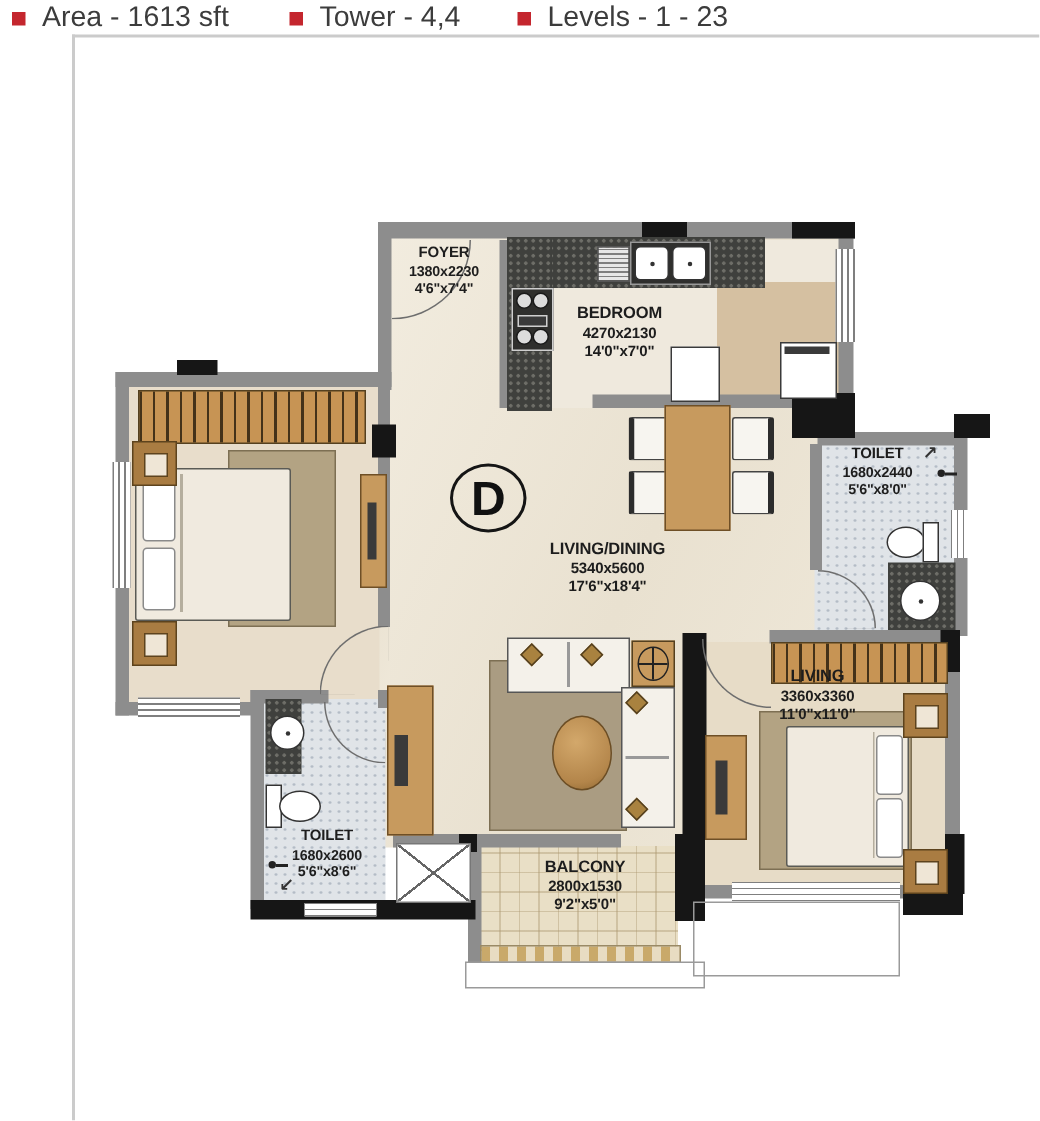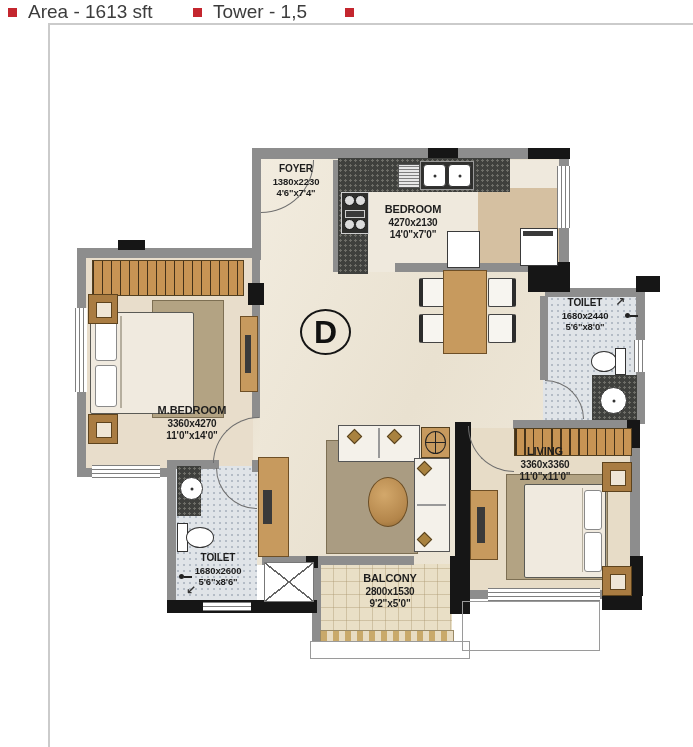--- a/index.html
+++ b/index.html
@@ -79,24 +79,25 @@
 </style>
 </head>
 <body>
 
 <div class="hitem" style="left:8px">
   <span class="bullet"></span>
   <span class="htext">Area - 1613 sft</span>
 </div>
 <div class="hitem" style="left:193px">
   <span class="bullet"></span>
-  <span class="htext">Tower - 1,5</span>
+  <span class="htext">Tower - 4,4</span>
 </div>
 <div class="hitem" style="left:345px">
   <span class="bullet"></span>
+  <span class="htext">Levels - 1 - 23</span>
 </div>
 <div class="ftop"></div>
 <div class="fleft"></div>
 
 <div class="abs" style="left:0;top:0;width:693px;height:747px">
 
   <div class="floor cream" style="left:255px;top:158px;width:305px;height:407px"></div>
   <div class="floor cream" style="left:175px;top:418px;width:85px;height:45px"></div>
   <div class="floor mbfloor" style="left:85px;top:258px;width:168px;height:210px"></div>
   <div class="floor kfloor" style="left:340px;top:160px;width:220px;height:112px"></div>
@@ -273,24 +274,24 @@
   <div class="lbl lbl-sm" style="left:257px;top:163px;width:78px">
     <span class="nm">FOYER</span>
     <span class="dm">1380x2230</span>
     <span class="dm">4'6"x7'4"</span>
   </div>
   <div class="lbl" style="left:363px;top:203px;width:100px">
     <span class="nm">BEDROOM</span>
     <span class="dm">4270x2130</span>
     <span class="dm">14'0"x7'0"</span>
   </div>
-  <div class="lbl" style="left:134px;top:404px;width:116px">
-    <span class="nm">M.BEDROOM</span>
-    <span class="dm">3360x4270</span>
-    <span class="dm">11'0"x14'0"</span>
+  <div class="lbl" style="left:353px;top:360px;width:104px">
+    <span class="nm">LIVING/DINING</span>
+    <span class="dm">5340x5600</span>
+    <span class="dm">17'6"x18'4"</span>
   </div>
   <div class="lbl" style="left:493px;top:445px;width:104px">
     <span class="nm">LIVING</span>
     <span class="dm">3360x3360</span>
     <span class="dm">11'0"x11'0"</span>
   </div>
   <div class="lbl lbl-sm" style="left:544px;top:297px;width:82px">
     <span class="nm">TOILET</span>
     <span class="dm">1680x2440</span>
     <span class="dm">5'6"x8'0"</span>

